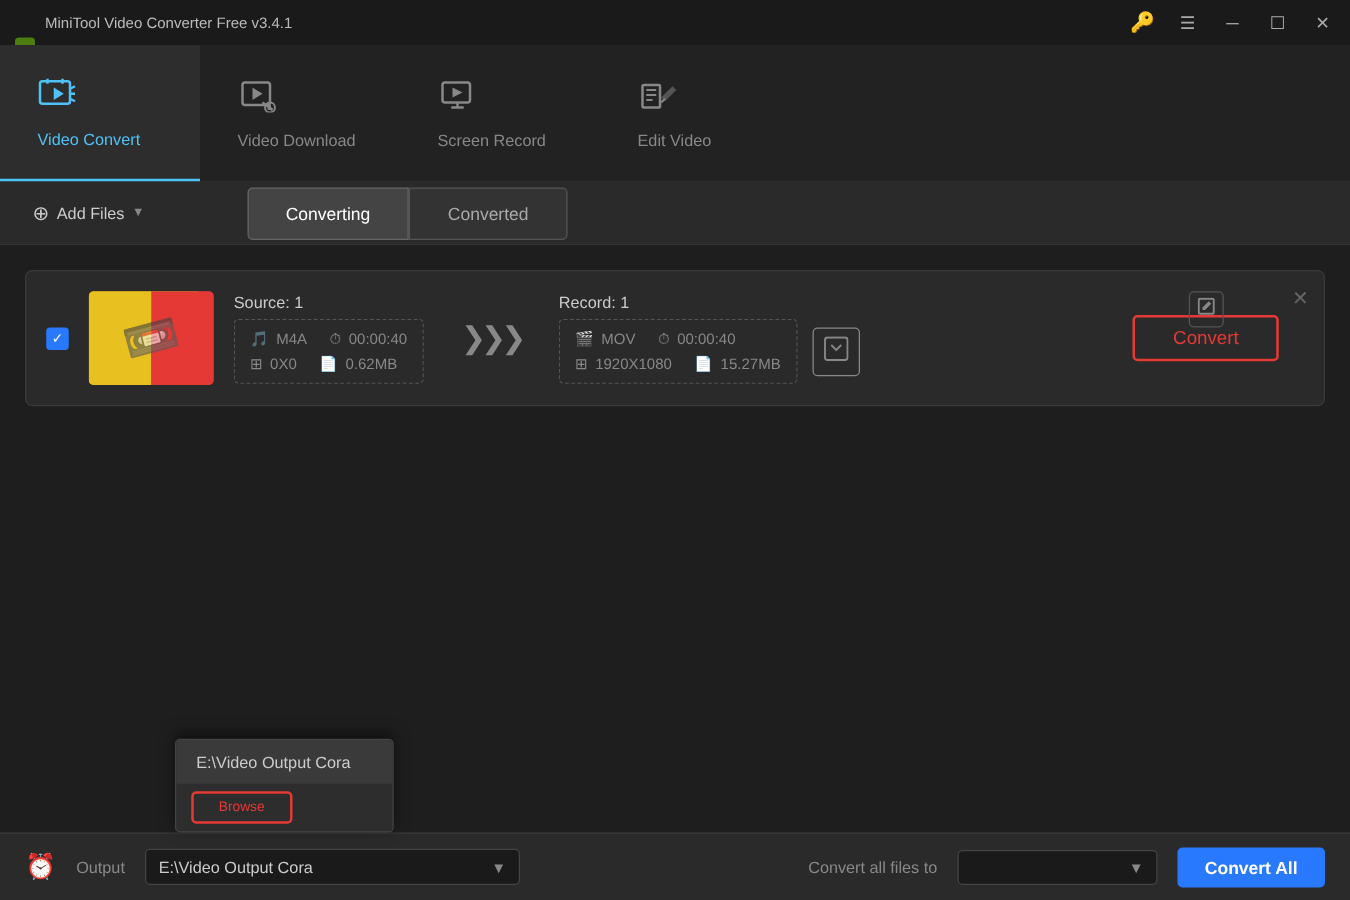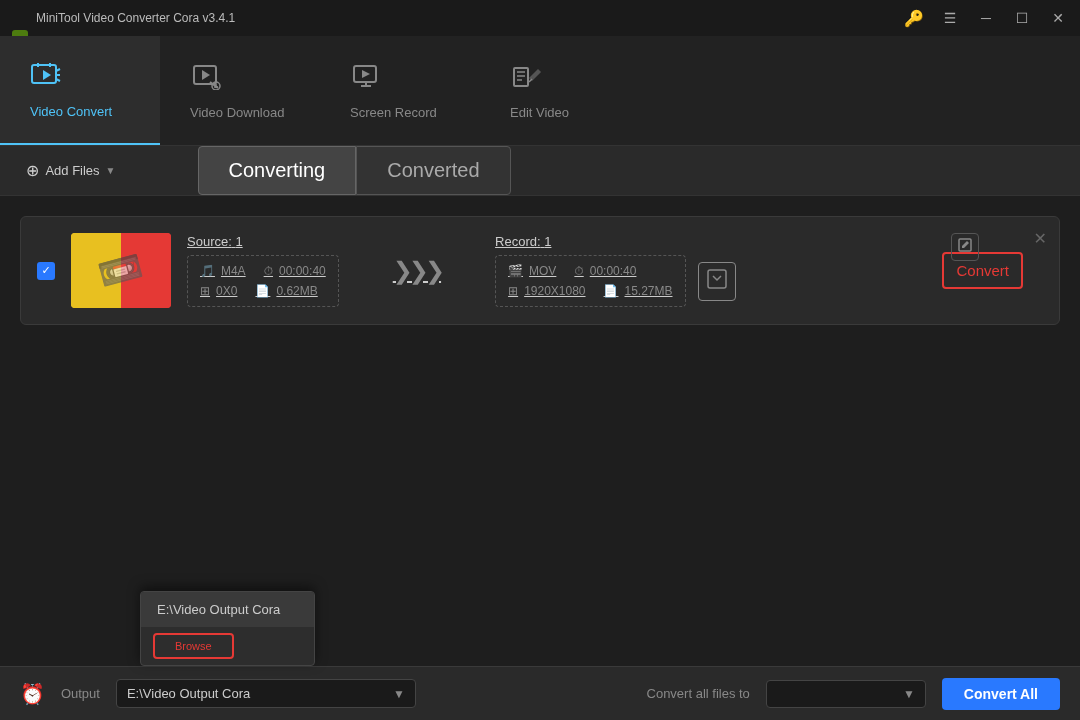--- a/index.html
+++ b/index.html
@@ -127,21 +127,21 @@
     .tab-group {
       display: flex;
       margin-left: 60px;
     }
     .tab-btn {
       padding: 12px 30px;
       border: 1px solid #555;
       background: #333;
       color: #aaa;
       cursor: pointer;
-      font-size: 20px;
+      font-size: 14px;
       font-weight: 500;
       text-align: center;
     }
     .tab-btn.active {
       background: #444;
       color: #fff;
       border-color: #666;
     }
     .tab-btn:first-child { border-radius: 4px 0 0 4px; }
     .tab-btn:last-child { border-radius: 0 4px 4px 0; }
@@ -189,23 +189,22 @@
     .thumbnail-bg {
       width: 100%;
       height: 100%;
       background: linear-gradient(135deg, #f5c518 50%, #e53935 50%);
       position: relative;
     }
 
     
     .file-info-section {
       display: flex;
-      gap: 44px;
+      gap: 20px;
       flex: 1;
-      text-decoration: underline;
     }
     .info-block {
       display: flex;
       flex-direction: column;
       gap: 6px;
     }
     .info-label {
       font-size: 13px;
       color: #888;
       font-weight: 500;
@@ -276,21 +275,21 @@
       color: #666;
       font-size: 16px;
       cursor: pointer;
     }
 
     
     .convert-btn {
       background: transparent;
       border: 2px solid #e53935;
       color: #e53935;
-      padding: 8px 12px;
+      padding: 8px 30px;
       border-radius: 4px;
       font-size: 15px;
       font-weight: 500;
       cursor: pointer;
       margin-left: auto;
       margin-right: 20px;
     }
 
     
     .bottom-bar {
@@ -381,21 +380,21 @@
       cursor: pointer;
       display: block;
     }
   </style>
 </head>
 <body>
 
 <div class="title-bar">
   <div class="title-bar-left">
     <div class="app-icon">VC</div>
-    <span class="title-text">MiniTool Video Converter Cora v3.4.1</span>
+    <span class="title-text">MiniTool Video Converter Free v3.4.1</span>
   </div>
   <div class="title-bar-right">
     <span class="key-icon">🔑</span>
     <span class="title-btn">☰</span>
     <span class="title-btn">─</span>
     <span class="title-btn">☐</span>
     <span class="title-btn close">✕</span>
   </div>
 </div>
 

